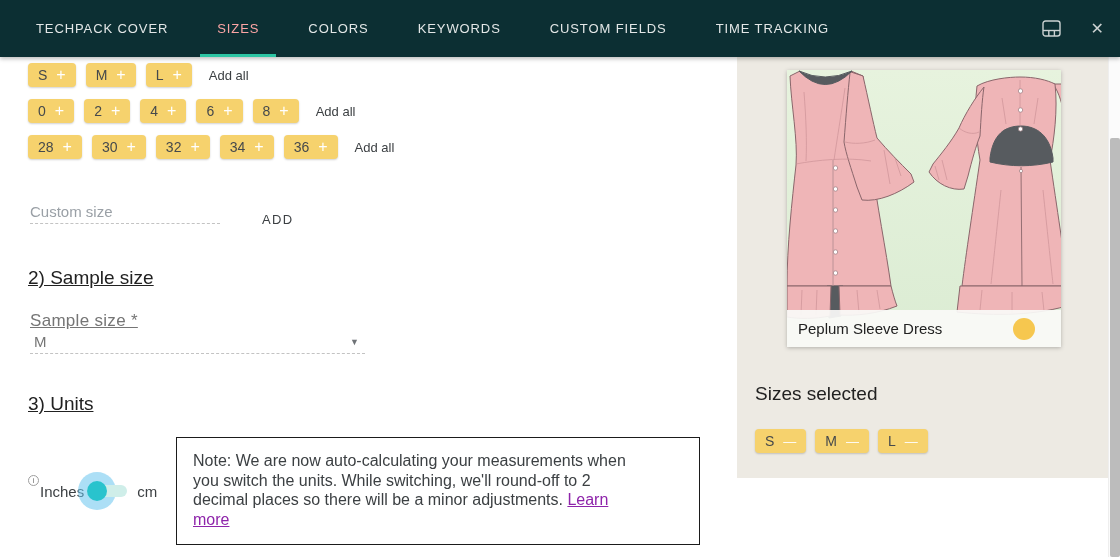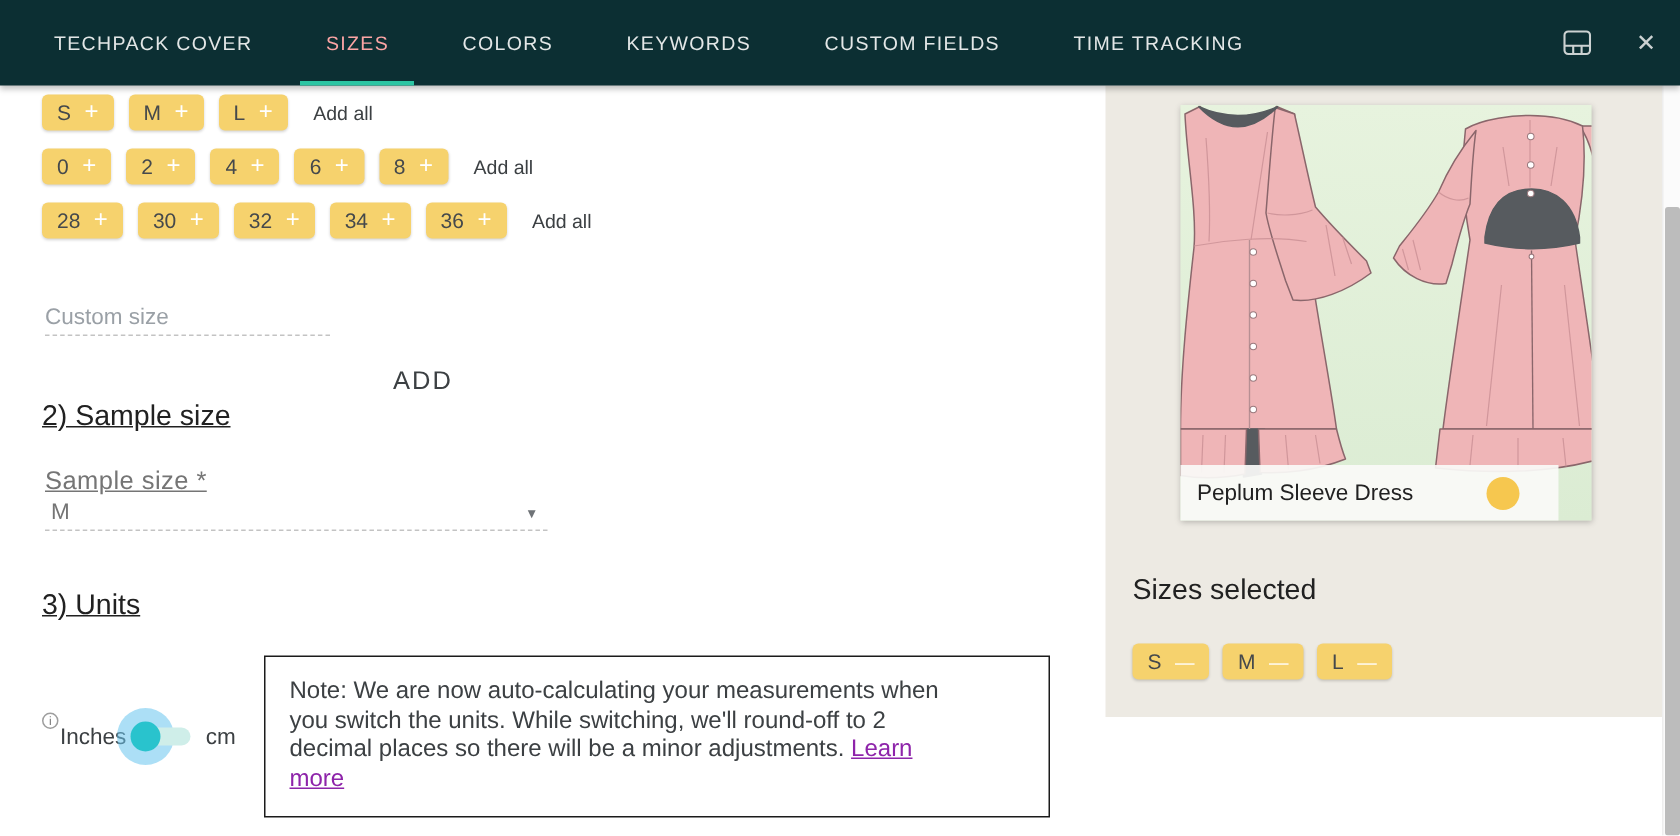--- a/index.html
+++ b/index.html
@@ -43,22 +43,22 @@
   .add-all { font-size:13px; color:#3c4043; margin-left:7px; cursor:pointer; }
 
   .custom-size-input {
     position:absolute; left:30px; top:200px; width:190px; height:24px;
     border:none; border-bottom:1px dashed #c3c3c3; outline:none;
     font-family:inherit; font-size:15px; color:#5f6368; background:transparent;
   }
   .custom-size-input::placeholder { color:#9aa0a6; }
   .add-btn {
     position:absolute; left:262px; top:212px; background:none; border:none;
-    font-family:inherit; font-size:17px; letter-spacing:1.4px; color:#3c4043;
-    cursor:pointer; font-weight:500;margin-top:32px;
+    font-family:inherit; font-size:13px; letter-spacing:1.4px; color:#3c4043;
+    cursor:pointer; font-weight:500;
   }
 
   .section-heading { position:absolute; font-size:19px; color:#212121; font-weight:500;text-decoration:underline; }
   .h-sample { left:28px; top:267px; }
   .h-units  { left:28px; top:393px; }
 
   .field-label { position:absolute; left:30px; top:311px; font-size:17px; color:#757575; letter-spacing:.3px;text-decoration:underline; }
   .select {
     position:absolute; left:30px; top:330px; width:335px; height:24px;
     border-bottom:1px dashed #c3c3c3; cursor:pointer;
@@ -101,21 +101,21 @@
   .preview-panel {
     position:absolute; left:737px; top:57px; width:371px; height:421px;
     background:#edeae3;
   }
   .sketch-card {
     position:absolute; left:50px; top:13px; width:274px; height:277px;
     background:#e3f0da; box-shadow:0 1px 4px rgba(0,0,0,.25);
   }
   .sketch-card svg { display:block; }
   .caption-bar {
-    position:absolute; left:0; bottom:0; width:252px; height:37px;
+    position:absolute; left:0; bottom:0; width:274px; height:37px;
     background:rgba(250,250,247,.93); display:flex; align-items:center;
     justify-content:space-between; padding:0 26px 0 11px;
   }
   .caption-text { font-size:15px; color:#212121; }
   .color-dot { width:22px; height:22px; border-radius:50%; background:#f6c74f; cursor:pointer; }
   .sizes-selected-heading { position:absolute; left:18px; top:326px; font-size:19px; color:#212121; font-weight:400;text-align:right; }
   .selected-chips { position:absolute; left:18px; top:372px; display:flex; gap:9px; }
 
   
   .scrollbar-track {

